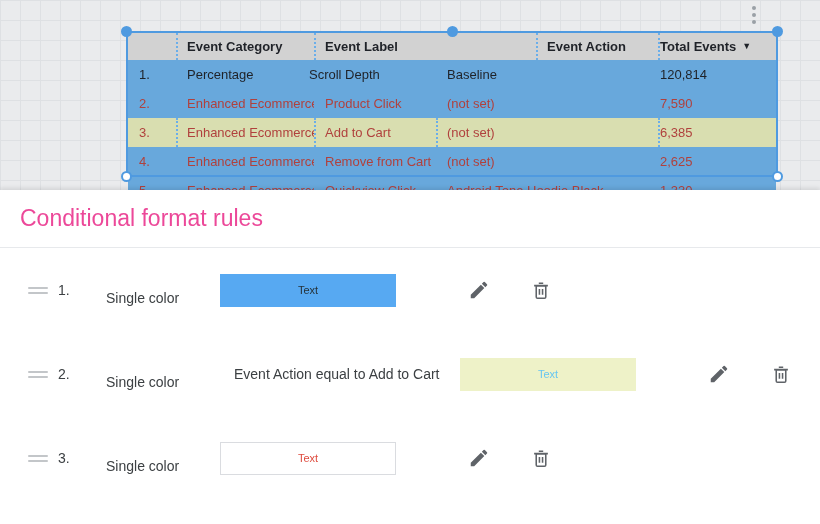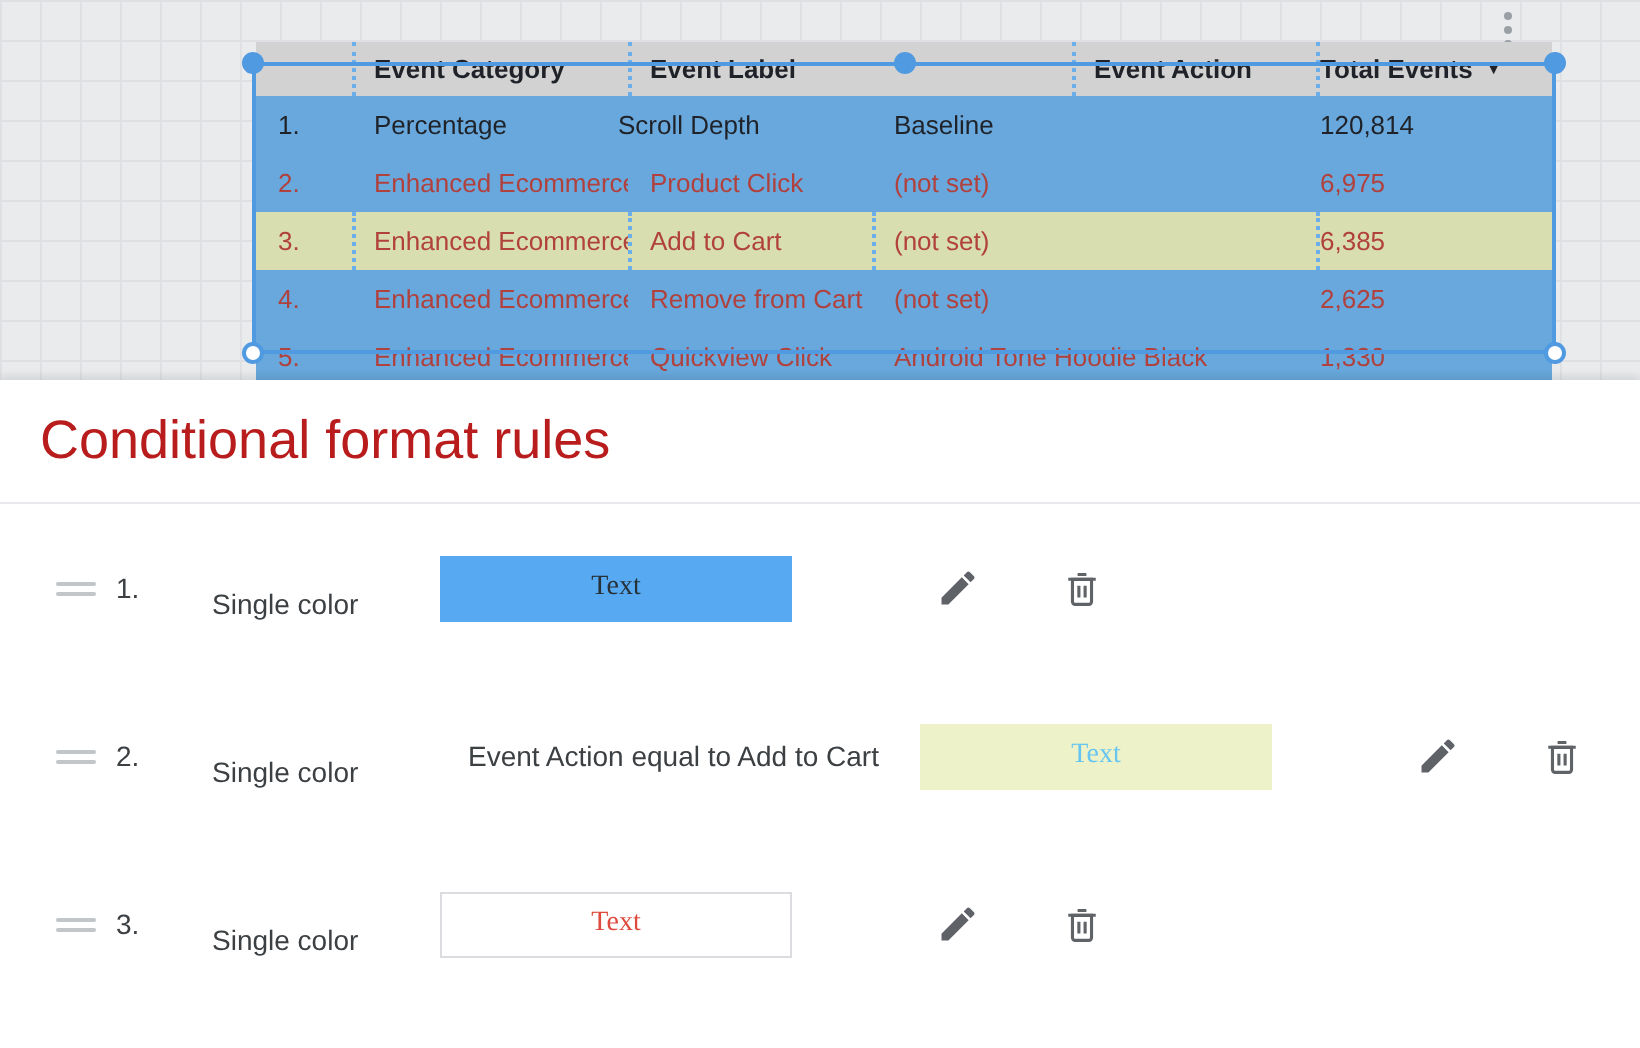--- a/index.html
+++ b/index.html
@@ -22,21 +22,21 @@
     overflow: hidden;
   }
 
   .kebab { position: absolute; left: 749px; top: 6px; width: 10px; height: 26px; }
   .kebab span {
     display: block; width: 4px; height: 4px; border-radius: 50%;
     background: #9aa0a6; margin: 0 auto 3px auto;
   }
 
   
-  .dtable { position: absolute; left: 128px; top: 21px; width: 648px; }
+  .dtable { position: absolute; left: 128px; top: 33px; width: 648px; }
   .trow { display: flex; width: 648px; height: 29px; }
   .trow.header { height: 27px; background: #d2d2d2; font-weight: bold; color: #1f2228; }
   .cell {
     font-size: 13px; line-height: 1; display: flex; align-items: center;
     padding-left: 9px; border-left: 2px solid transparent; overflow: hidden;
     white-space: nowrap;
   }
   .c-num   { width: 48px; }
   .c-cat   { width: 138px; }
   .c-act   { width: 122px; }
@@ -54,34 +54,34 @@
     background: #4f9ae0; z-index: 6;
   }
   .handle.open { background: #fff; border: 2px solid #4f9ae0; }
 
   
   .panel {
     position: absolute; left: 0; top: 190px; width: 820px; height: 334px;
     background: #fff; box-shadow: 0 -2px 4px rgba(0,0,0,0.10);
   }
   .panel-title {
-    font-size: 27px; color: #b91c1c; padding: 15px 0 15px 20px;
+    font-size: 23px; color: #ec4899; padding: 15px 0 15px 20px;
     border-bottom: 1px solid #e7e9ec;
   }
 
   .rule { display: flex; align-items: center; height: 84px; color: #3c4043; font-size: 14px; }
   .drag { width: 20px; margin-left: 28px; cursor: grab; }
   .drag i { display: block; height: 2px; background: #c3c6c9; margin: 3px 0; border-radius: 1px; }
   .idx  { width: 30px; margin-left: 10px; }
   .rtype { width: 100px; margin-left: 18px; margin-top: 16px; }
   .cond { width: 212px; margin-left: 28px; line-height: 1.45; }
   .swatch {
     width: 176px; height: 33px; margin-left: 14px;
     display: flex; align-items: center; justify-content: center;
-    font-size: 14px; border: 1px solid transparent; cursor: pointer; font-family: Liberation Serif, serif;
+    font-size: 11px; border: 1px solid transparent; cursor: pointer;
   }
   .icon-btn { width: 22px; height: 22px; cursor: pointer; }
   .icon-btn.pencil { margin-left: 72px; }
   .icon-btn.trash  { margin-left: 40px; }
   .icon-btn svg { width: 22px; height: 22px; display: block; }
 </style>
 </head>
 <body>
 
 <div class="canvas">
@@ -110,21 +110,21 @@
       <div class="cell c-cat">Scroll Depth</div>
       <div class="cell c-lab">Baseline</div>
       <div class="cell c-tot">120,814</div>
     </div>
 
     <div class="trow" style="background-color: rgb(104, 168, 220); color: rgb(176, 65, 61);">
       <div class="cell c-num">2.</div>
       <div class="cell c-cat">Enhanced Ecommerce</div>
       <div class="cell c-act">Product Click</div>
       <div class="cell c-lab">(not set)</div>
-      <div class="cell c-tot">6,975</div>
+      <div class="cell c-tot">7,590</div>
     </div>
 
     <div class="trow dotted" style="background-color: rgb(217, 222, 176); color: rgb(176, 65, 61);">
       <div class="cell c-num">3.</div>
       <div class="cell c-cat">Enhanced Ecommerce</div>
       <div class="cell c-act">Add to Cart</div>
       <div class="cell c-lab">(not set)</div>
       <div class="cell c-tot">6,385</div>
     </div>
 

